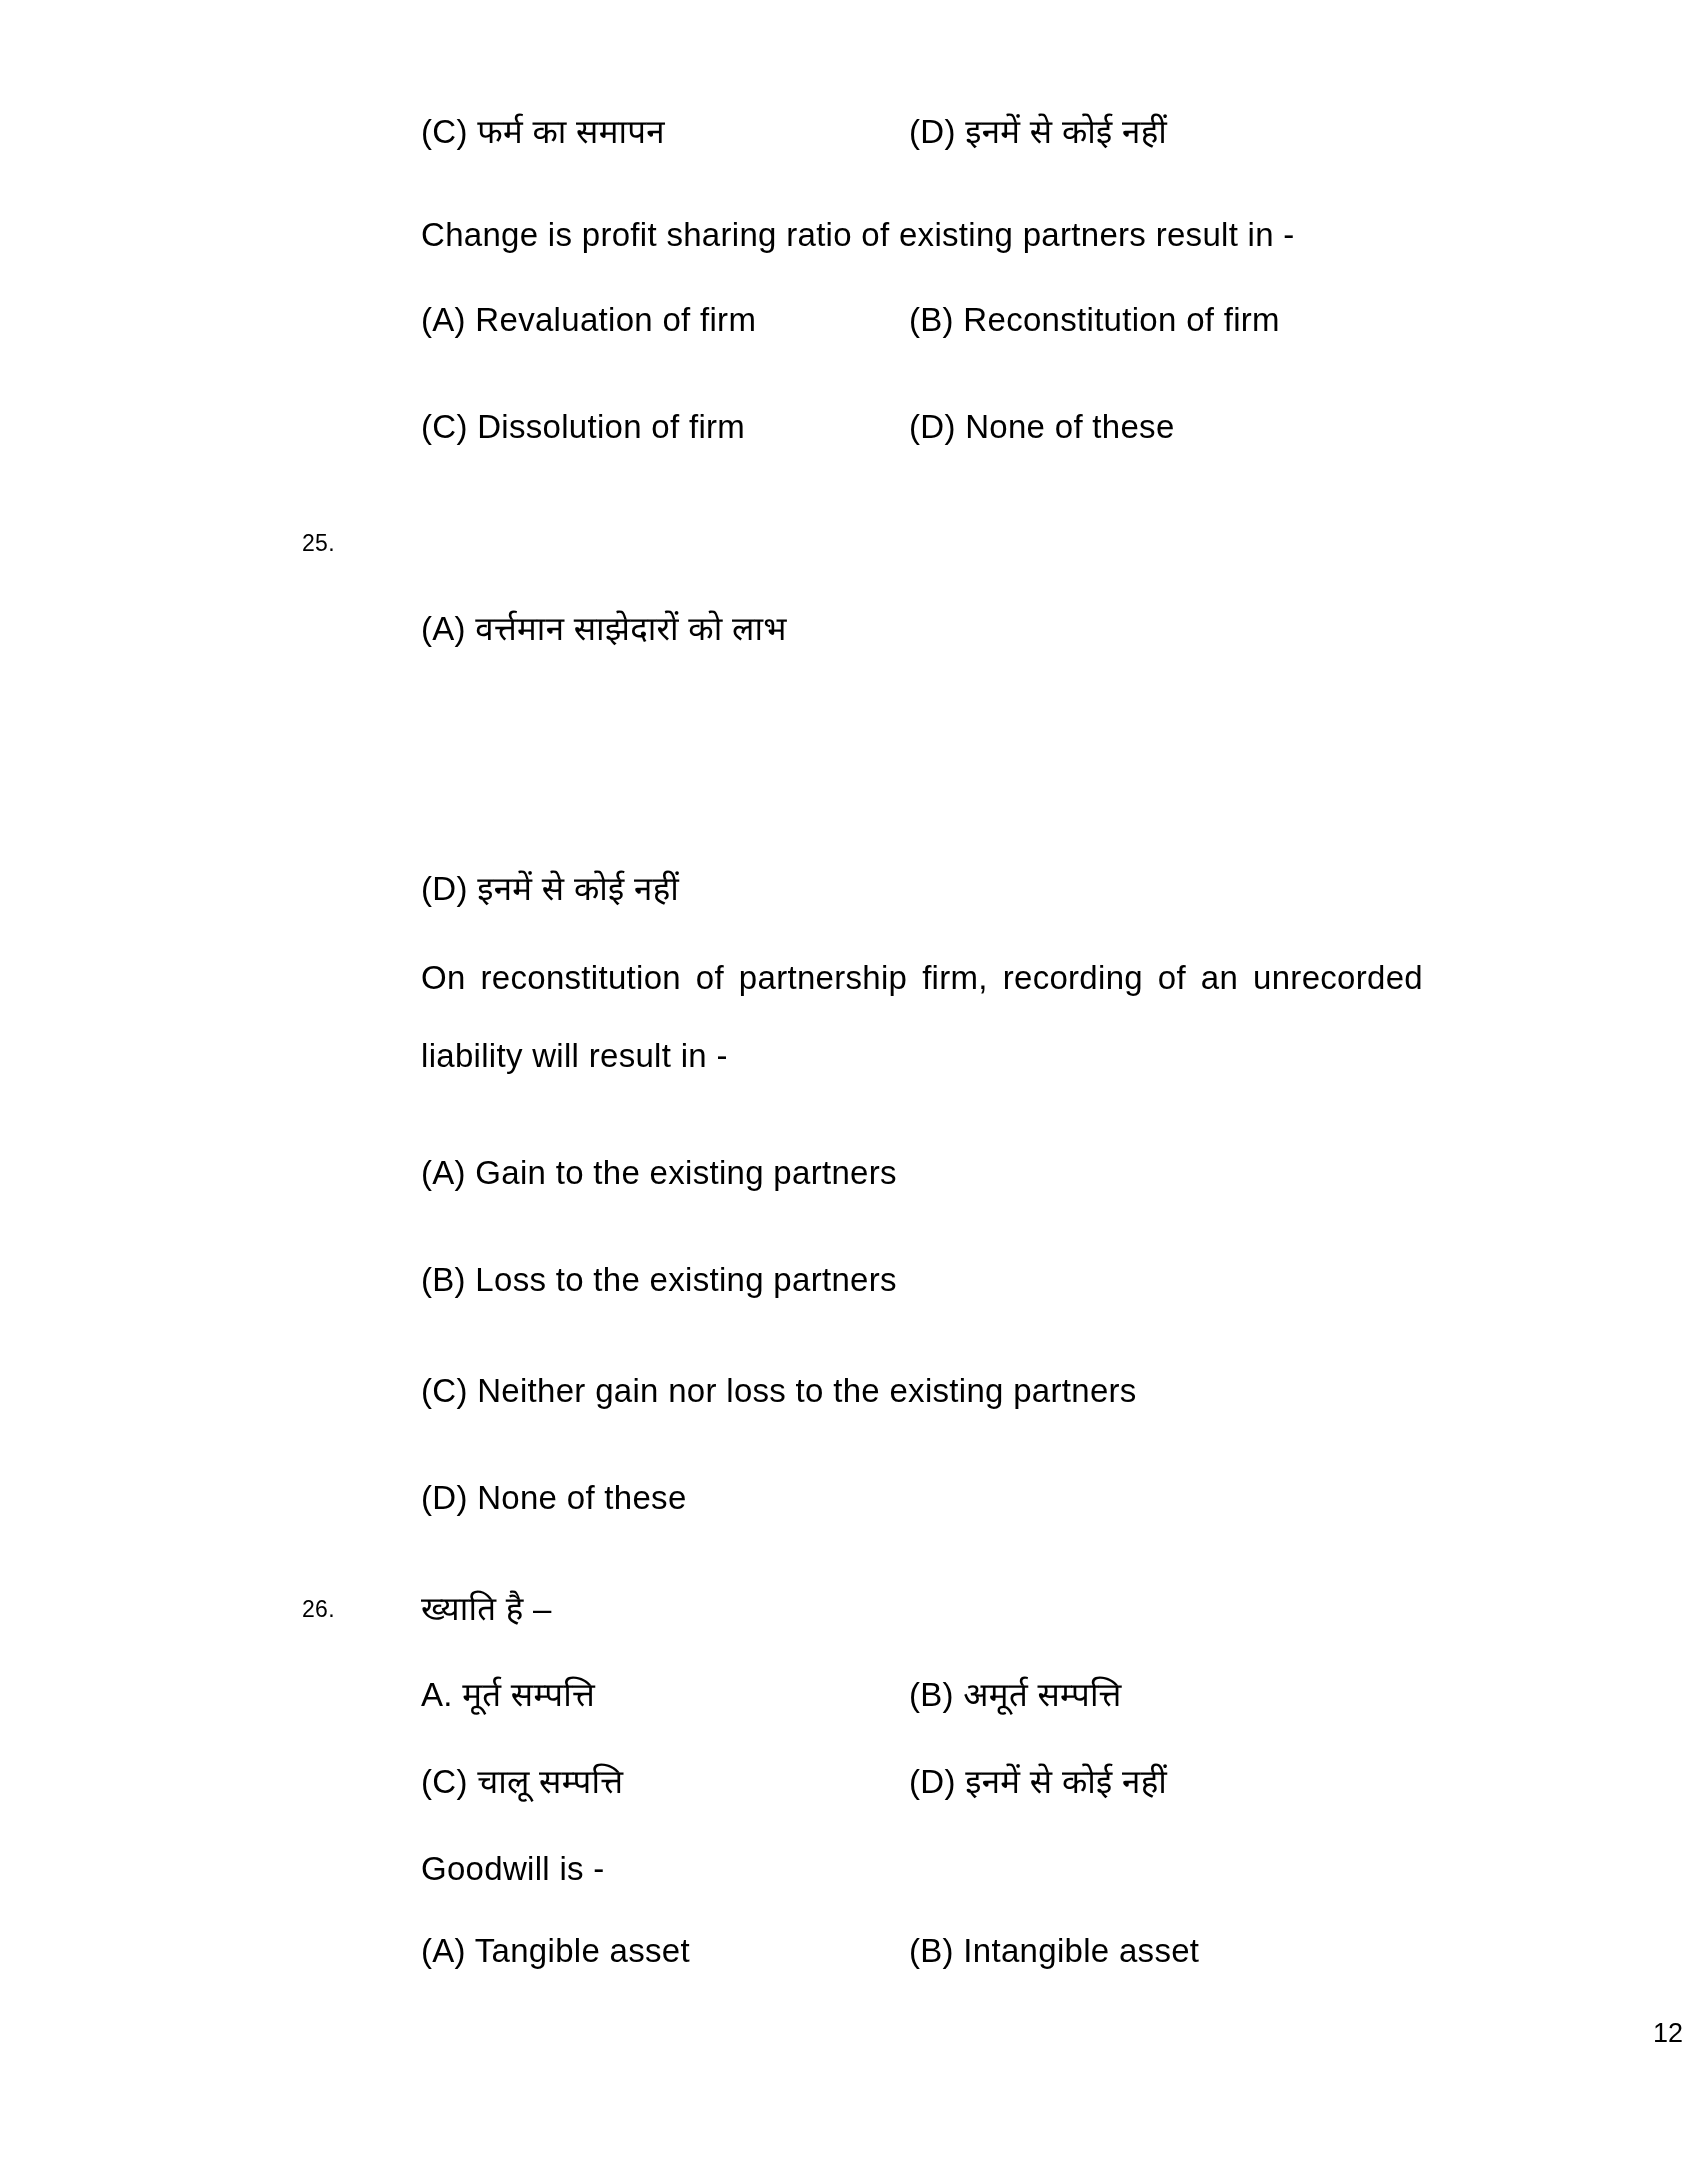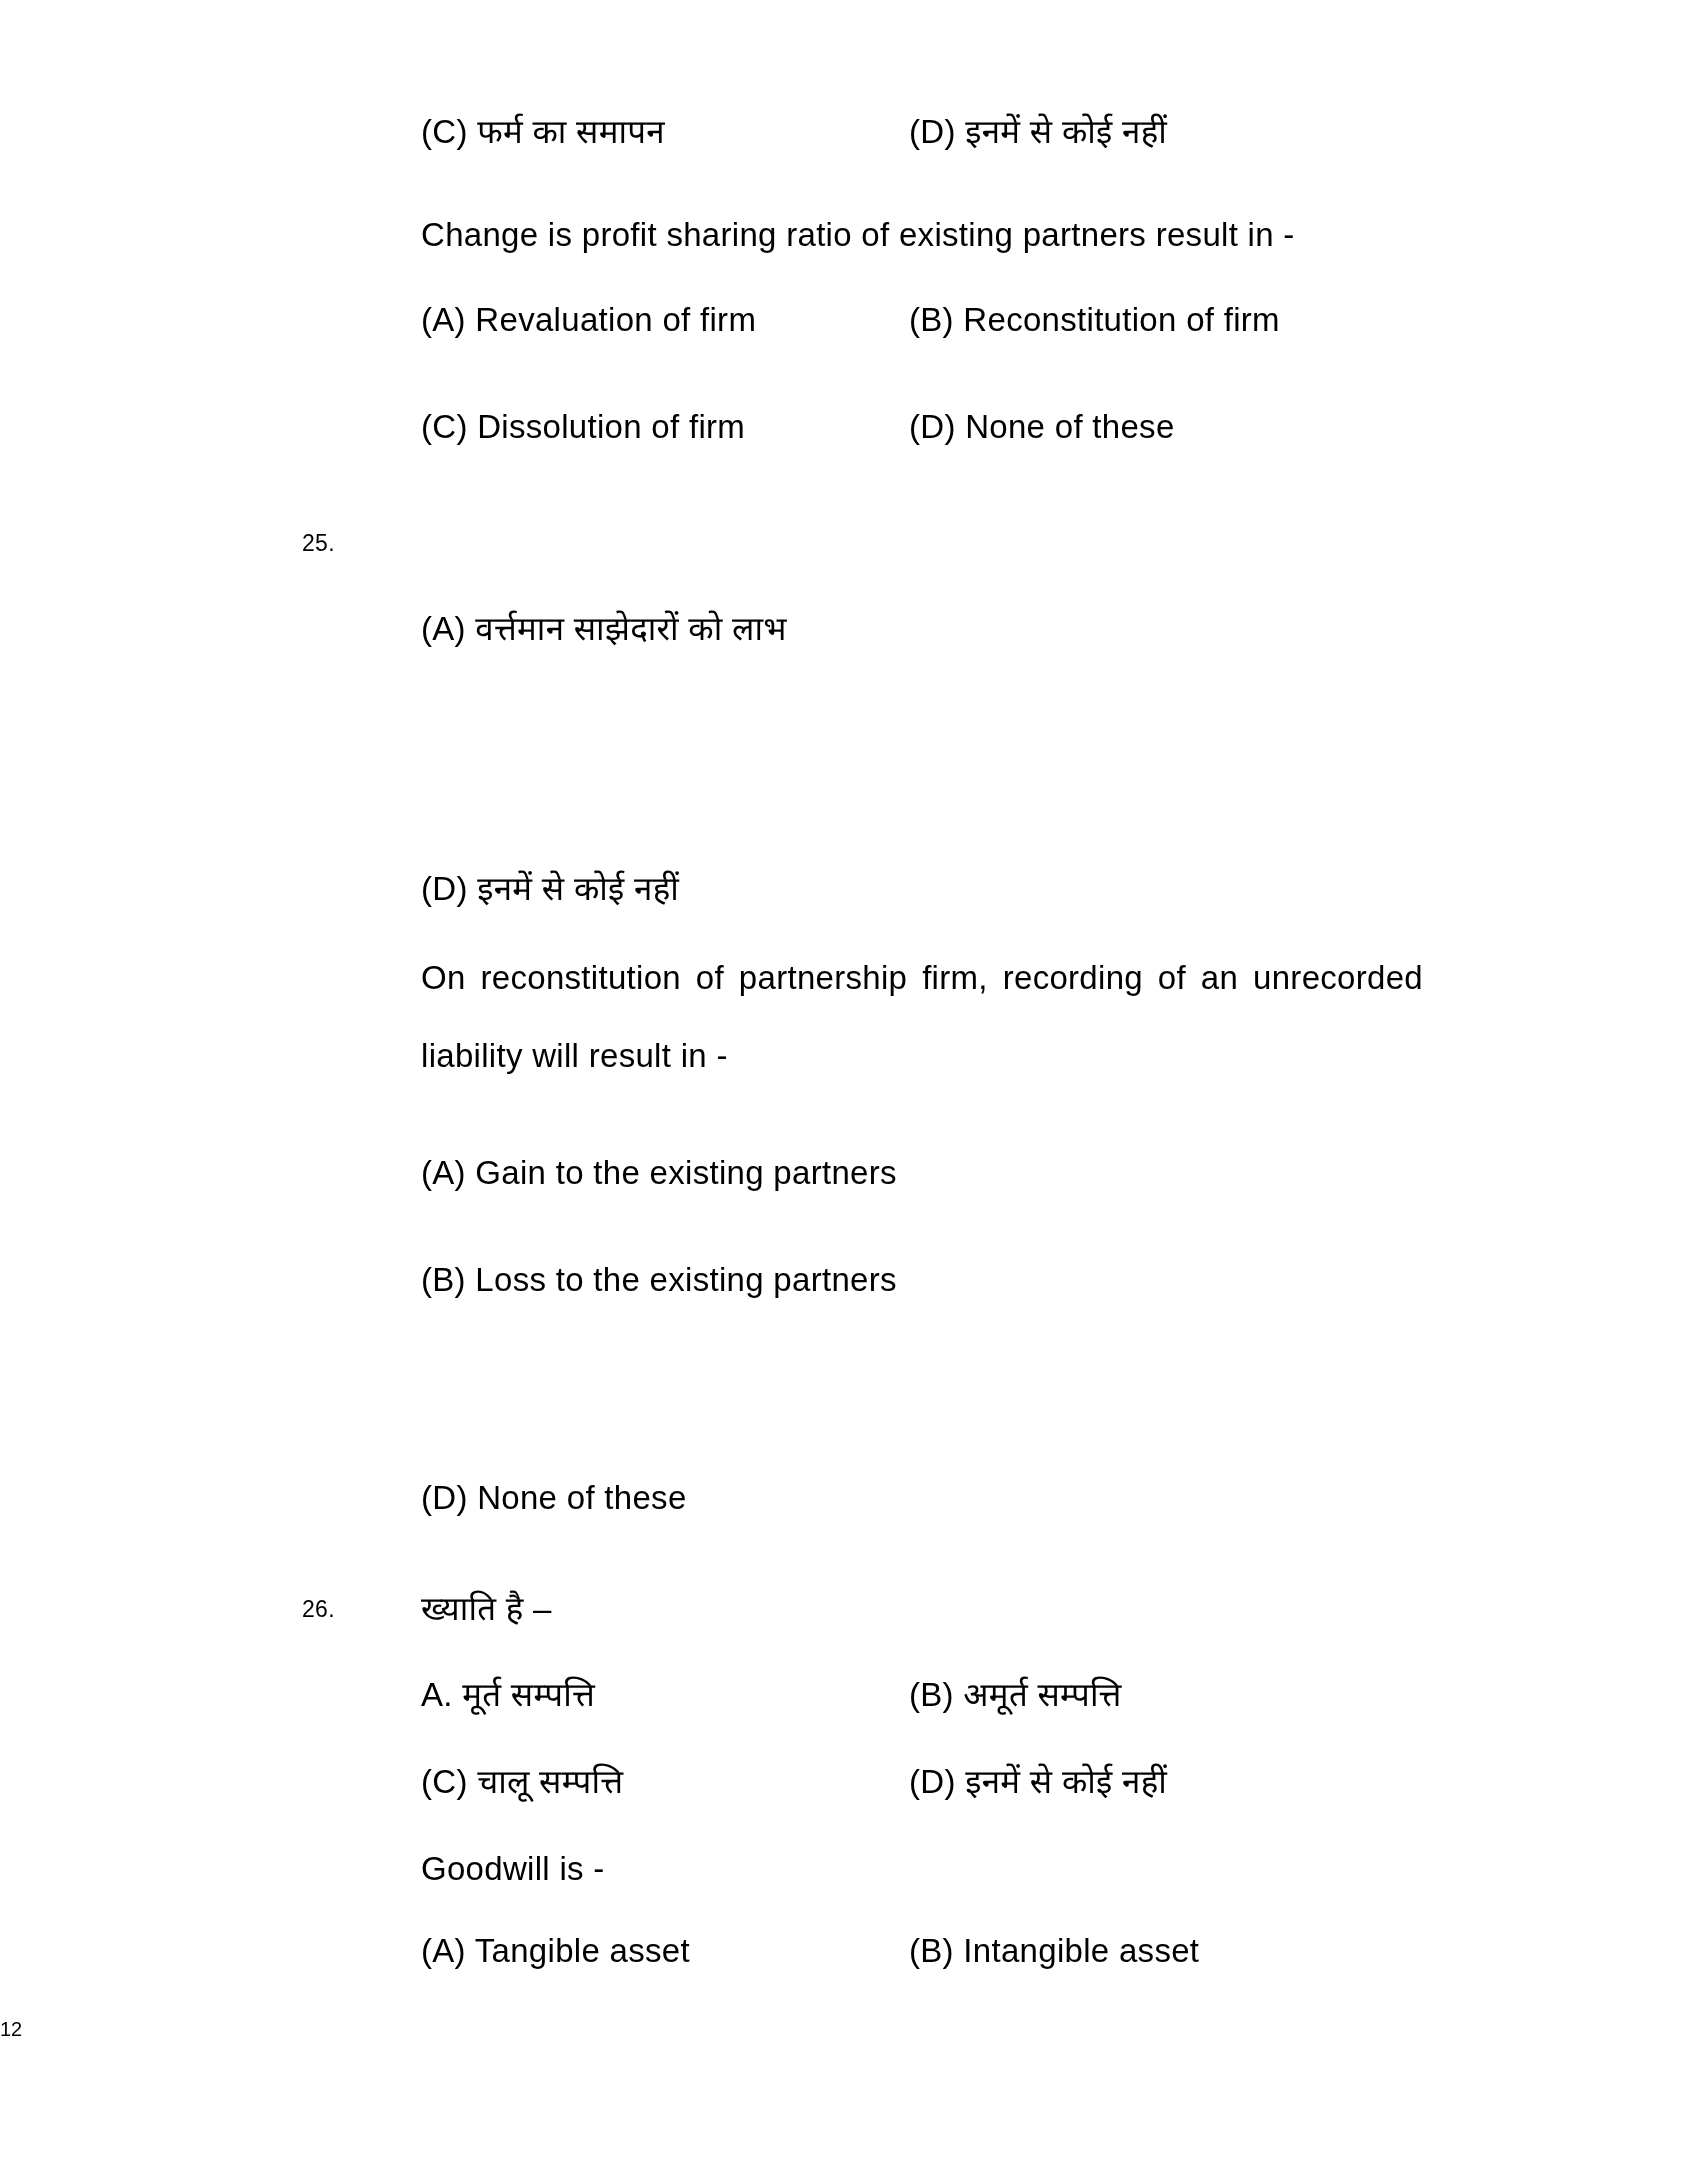--- a/index.html
+++ b/index.html
@@ -29,22 +29,22 @@
   .justified {
     white-space: normal;
     width: 1002px;
     text-align: justify;
     text-align-last: justify;
   }
   .page-number {
     position: absolute;
     left: 0;
     width: 1683px;
-    text-align: left;
-    font-size: 20px;
+    text-align: right;
+    font-size: 27px;
     top: 2018px;
   }
 </style>
 </head>
 <body>
 
 <div class="page">
 
   <div class="line col1" style="top:110px">(C) फर्म का समापन</div>
   <div class="line col2" style="top:110px">(D) इनमें से कोई नहीं</div>
@@ -58,20 +58,21 @@
   <div class="line qnum" style="top:521px">25.</div>
 
   <div class="line col1" style="top:607px">(A) वर्त्तमान साझेदारों को लाभ</div>
   <div class="line col1" style="top:867px">(D) इनमें से कोई नहीं</div>
 
   <div class="line col1 justified" style="top:956px">On reconstitution of partnership firm, recording of an unrecorded</div>
   <div class="line col1" style="top:1034px">liability will result in -</div>
 
   <div class="line col1" style="top:1151px">(A) Gain to the existing partners</div>
   <div class="line col1" style="top:1258px">(B) Loss to the existing partners</div>
+  <div class="line col1" style="top:1369px">(C) Neither gain nor loss to the existing partners</div>
   <div class="line col1" style="top:1476px">(D) None of these</div>
 
   <div class="line qnum" style="top:1587px">26.</div>
   <div class="line col1" style="top:1587px">ख्याति है –</div>
 
   <div class="line col1" style="top:1673px">A. मूर्त सम्पत्ति</div>
   <div class="line col2" style="top:1673px">(B) अमूर्त सम्पत्ति</div>
   <div class="line col1" style="top:1760px">(C) चालू सम्पत्ति</div>
   <div class="line col2" style="top:1760px">(D) इनमें से कोई नहीं</div>
 

